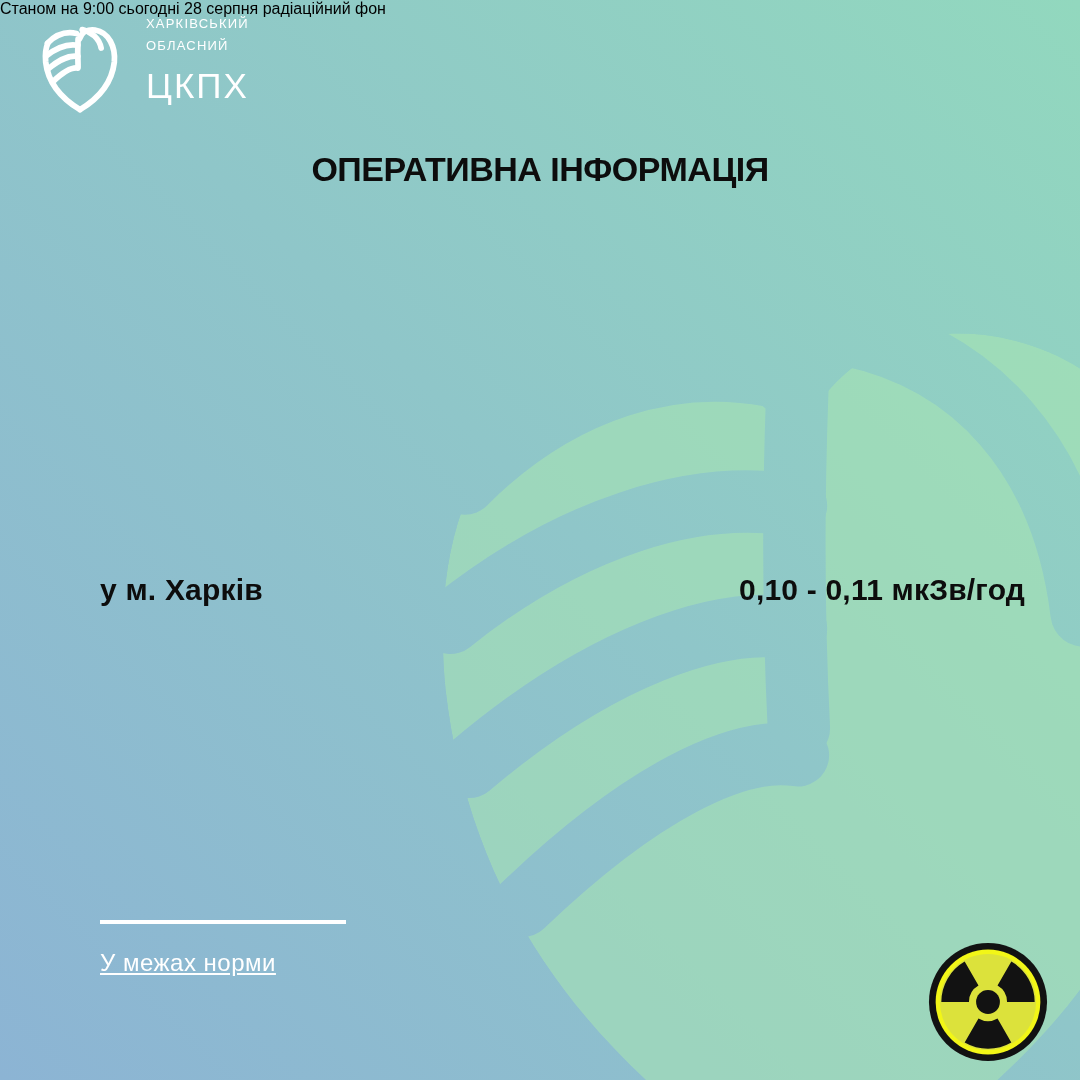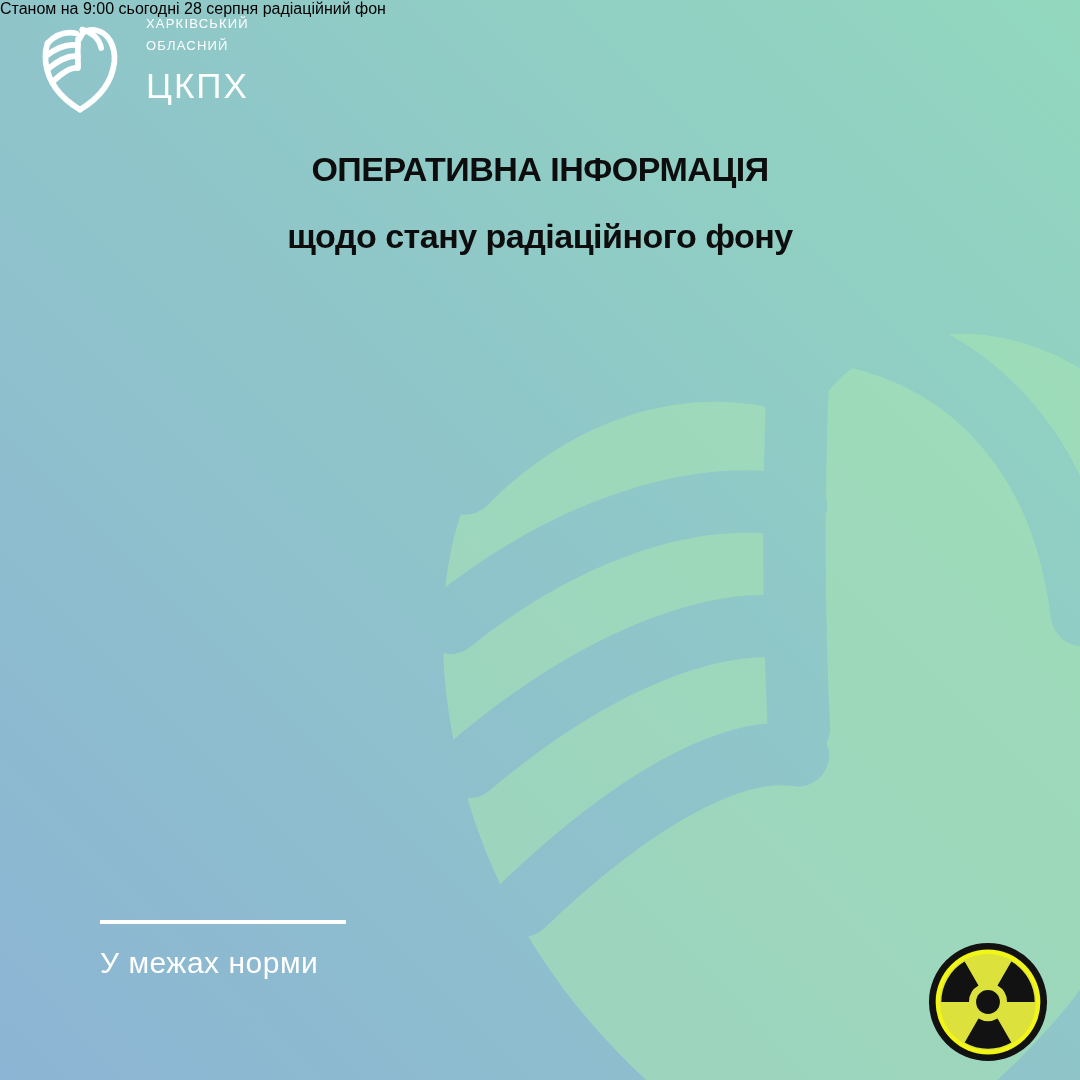--- a/index.html
+++ b/index.html
@@ -66,21 +66,21 @@
   .row-0{top:568px;}
   .row-1{top:694px;}
   
   .footer-rule{
     position:absolute;left:100px;top:920px;width:246px;height:4px;
     background:var(--text-light);
   }
   .footer-status{
     position:absolute;left:100px;top:942px;
     color:var(--text-light);
-    font-size:30px;font-weight:500;letter-spacing:0.5px;line-height:42px;
+    font-size:24px;font-weight:500;letter-spacing:0.5px;line-height:42px;text-decoration:underline;
   }
   
   .radiation{position:absolute;left:928px;top:942px;width:120px;height:120px;}
   .rad-outer{fill:var(--radiation-black);}
   .rad-ring{fill:var(--radiation-yellow-ring);}
   .rad-disc{fill:var(--radiation-yellow-disc);}
   .rad-trefoil{fill:var(--radiation-black);}
 </style>
 </head>
 <body>
@@ -121,28 +121,31 @@
       <div class="brand-org">
         <div>ХАРКІВСЬКИЙ</div>
         <div>ОБЛАСНИЙ</div>
       </div>
       <div class="brand-abbr">ЦКПХ</div>
     </div>
   </header>
 
   <h1 class="title">
     <div>ОПЕРАТИВНА ІНФОРМАЦІЯ</div>
-    <div>щодо стану радіаційного фону</div>
   </h1>
 
   <p class="subtitle">
     </p>
     <div>Станом на 9:00 сьогодні 28 серпня радіаційний фон</div>
   <p></p>
 
+  <div class="reading-row row-0">
+    <span>у м. Харків</span>
+    <span>0,10 - 0,11 мкЗв/год</span>
+  </div>
 
   <div class="footer-rule"></div>
   <div class="footer-status">У межах норми</div>
 
   <svg class="radiation" viewBox="-63 -63 126 126" aria-hidden="true">
     <circle class="rad-outer" r="62"></circle>
     <circle class="rad-ring" r="55"></circle>
     <circle class="rad-disc" r="50.5"></circle>
     <g class="rad-trefoil">
       <path id="rad-blade" d="M 10 17.32 L 24.5 42.44 A 49 49 0 0 1 -24.5 42.44 L -10 17.32 A 20 20 0 0 0 10 17.32 Z"></path>

